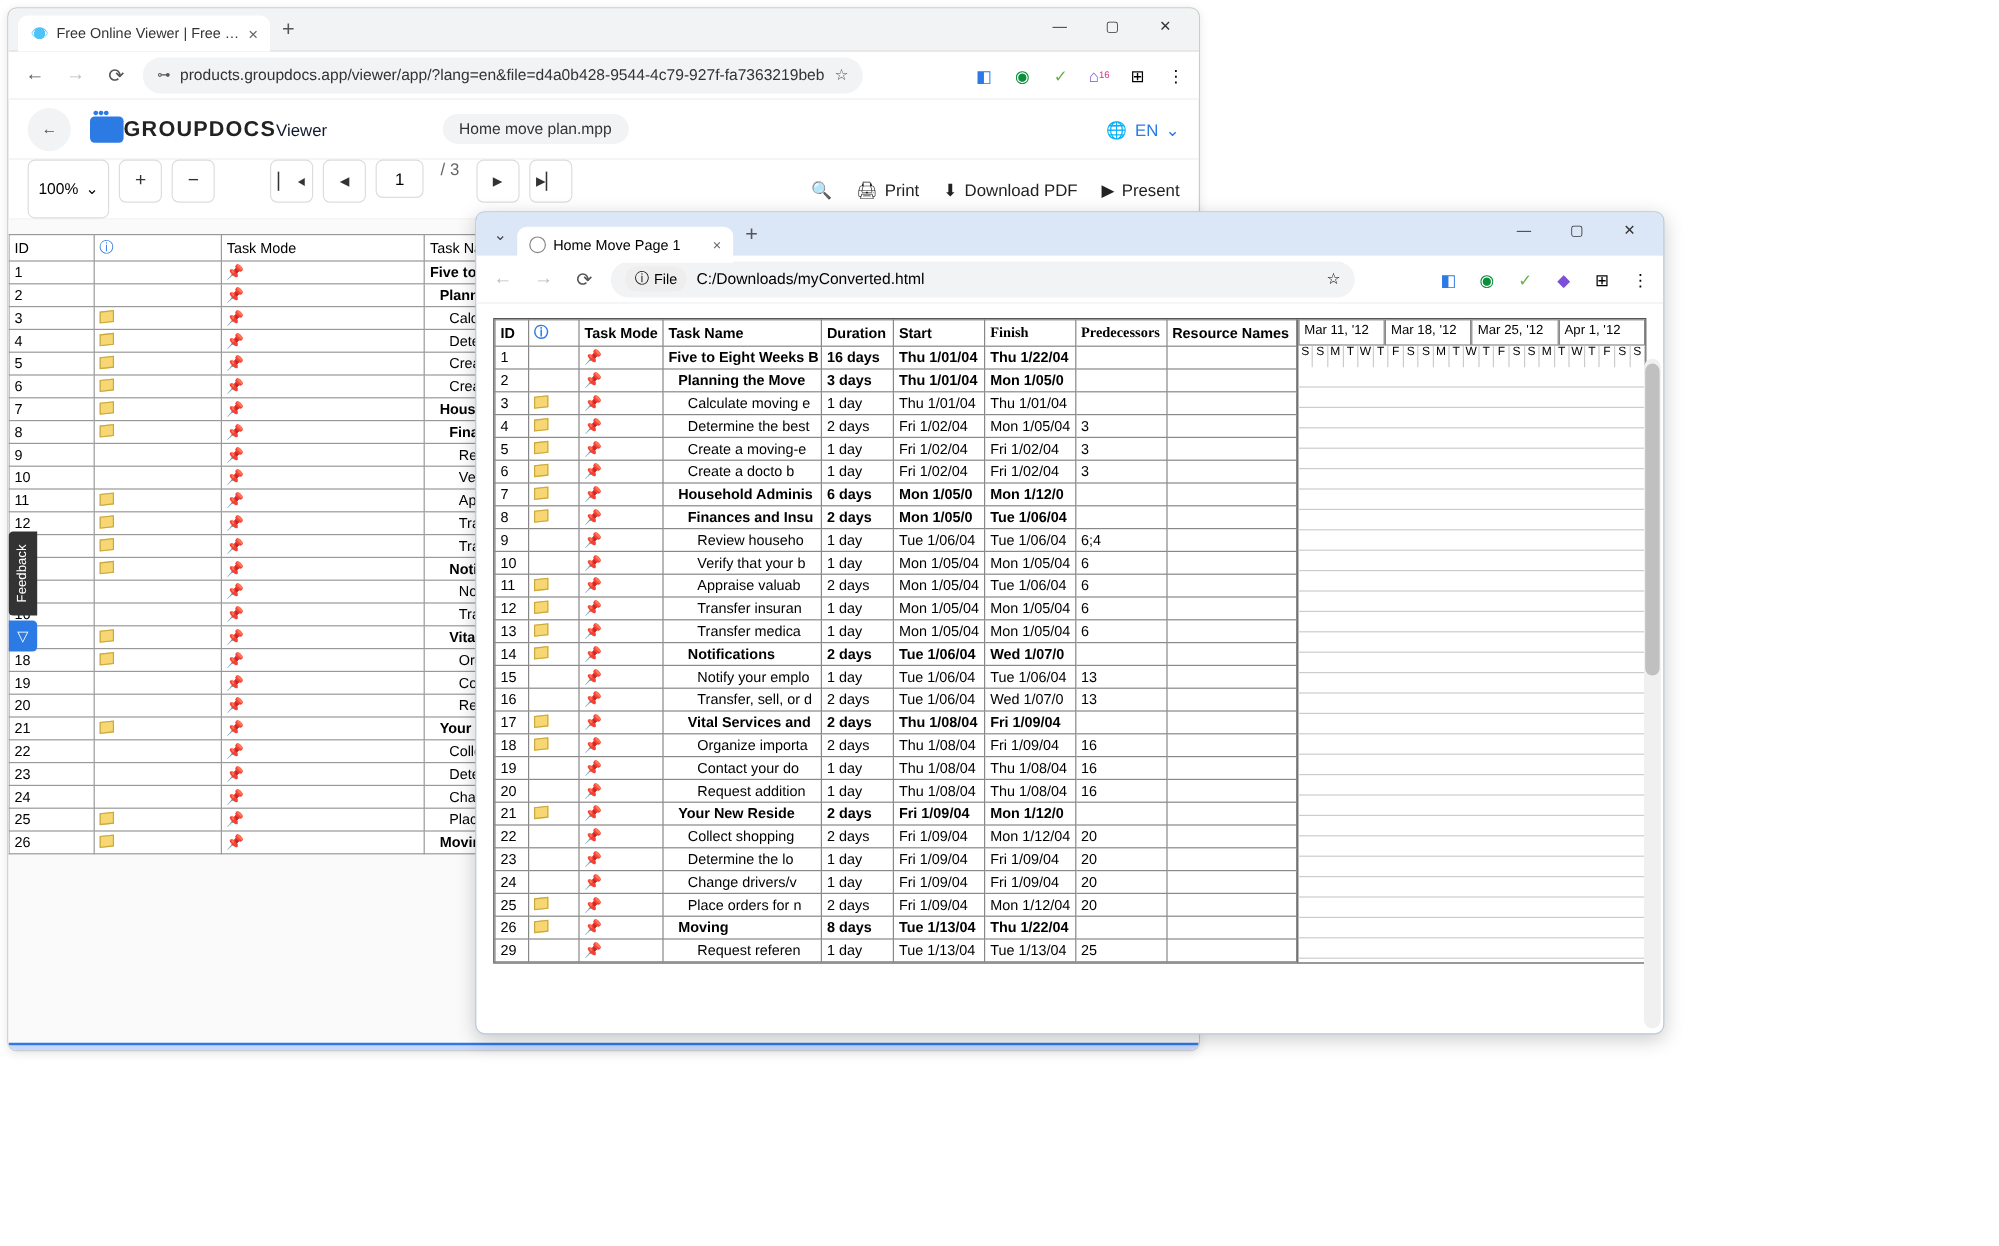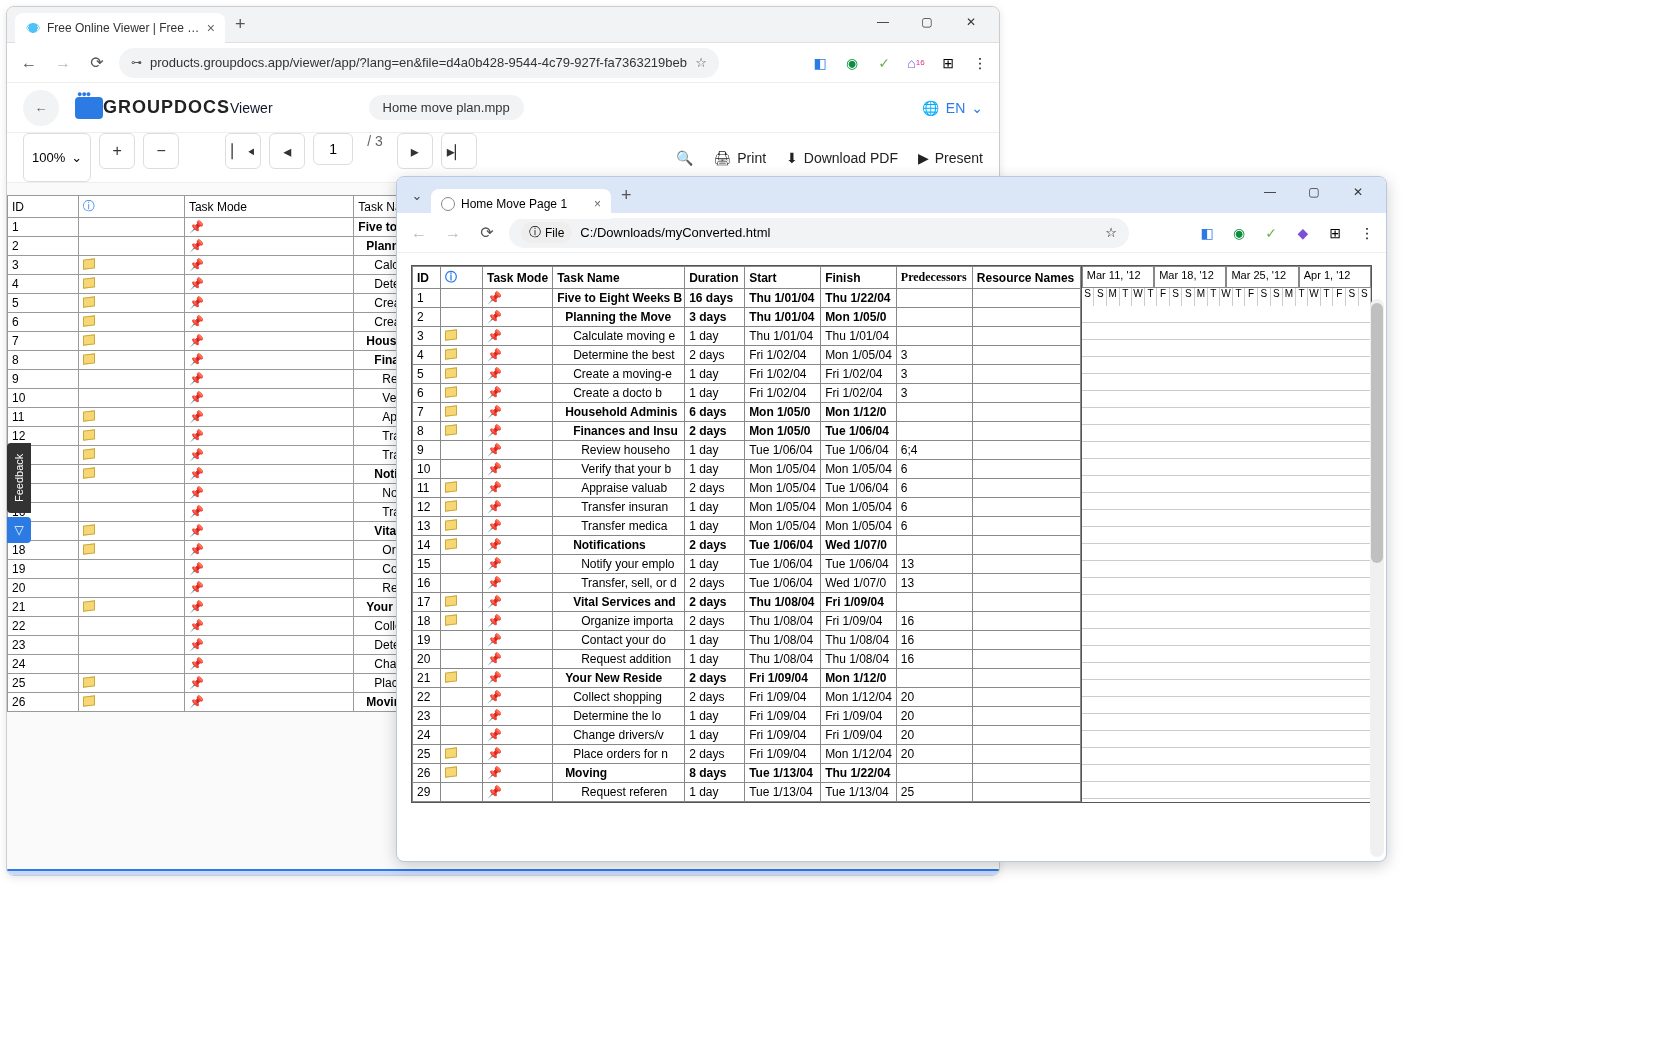--- a/index.html
+++ b/index.html
@@ -77,21 +77,21 @@
 .doc2 h2 { font-family: "Times New Roman", serif; font-weight: bold; font-size: 20px; margin-bottom: 14px; }
 .proj-wrap { display: flex; border: 1px solid #555; }
 .proj-table { border-collapse: collapse; font-size: 12px; }
 .proj-table th, .proj-table td { border: 1px solid #888; padding: 2px 4px; height: 17px; white-space: nowrap; overflow: hidden; text-align: left; vertical-align: middle; }
 .pt-id { width: 28px; }
 .pt-ind { width: 42px; }
 .pt-mode { width: 48px; }
 .pt-name { width: 132px; max-width: 132px; }
 .pt-dur { width: 60px; }
 .pt-start { width: 76px; }
-.pt-fin { width: 72px; }
+.pt-fin { width: 72px; font-family: Liberation Serif, serif; }
 .pt-pred { width: 76px; font-family: Liberation Serif, serif; }
 .pt-res { width: 108px; }
 .gantt { flex: 1; border-left: 1px solid #555; font-size: 11px; }
 .gantt-hdr1 { display: flex; height: 22px; }
 .gantt-hdr1 div { flex: 1; border: 1px solid #888; padding: 2px 4px; }
 .gantt-hdr2 { display: flex; height: 18px; }
 .gantt-hdr2 span { flex: 1; text-align: center; border-right: 1px solid #ccc; font-size: 10px; }
 .gantt-rows div { height: 17px; border-bottom: 1px solid #ccc; }
 .vscroll { position: absolute; right: 2px; top: 46px; bottom: 4px; width: 14px; background: #f0f0f0; border-radius: 7px; }
 .vscroll-thumb { position: absolute; left: 1px; right: 1px; top: 4px; height: 260px; background: #c0c0c0; border-radius: 6px; }

